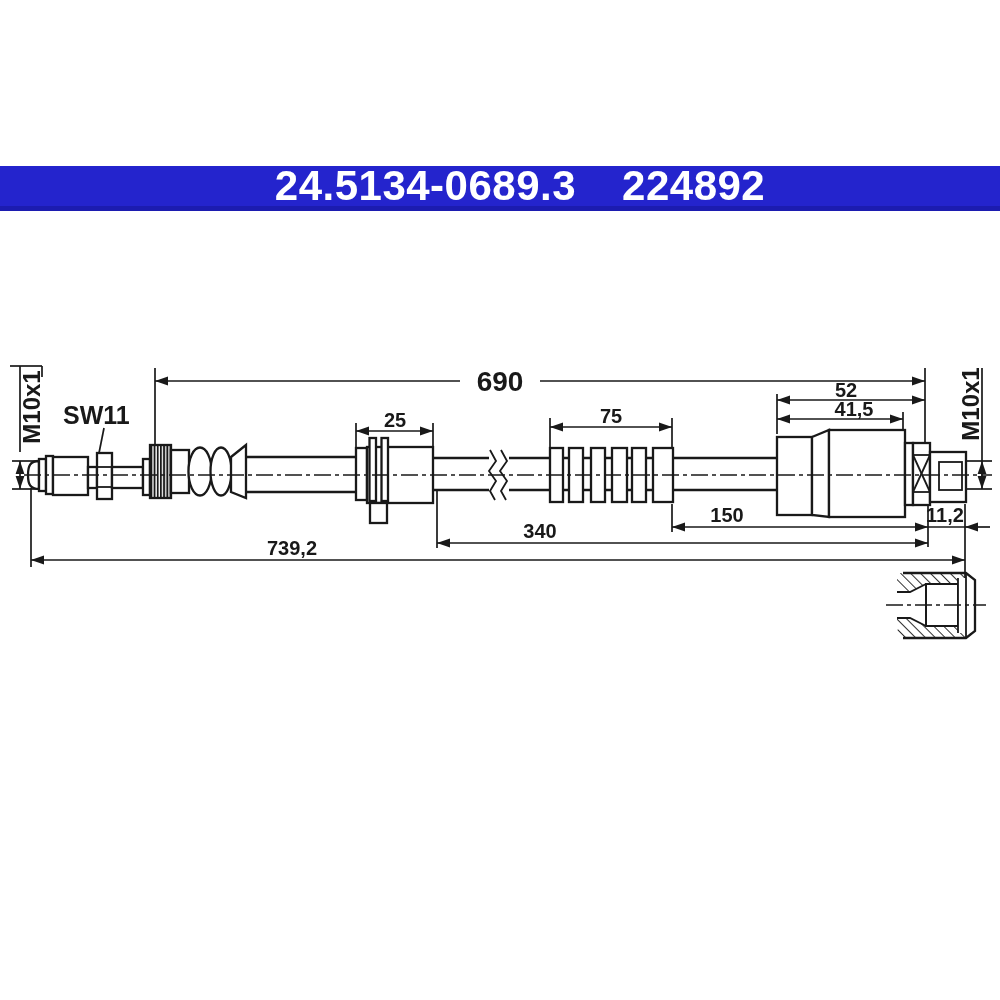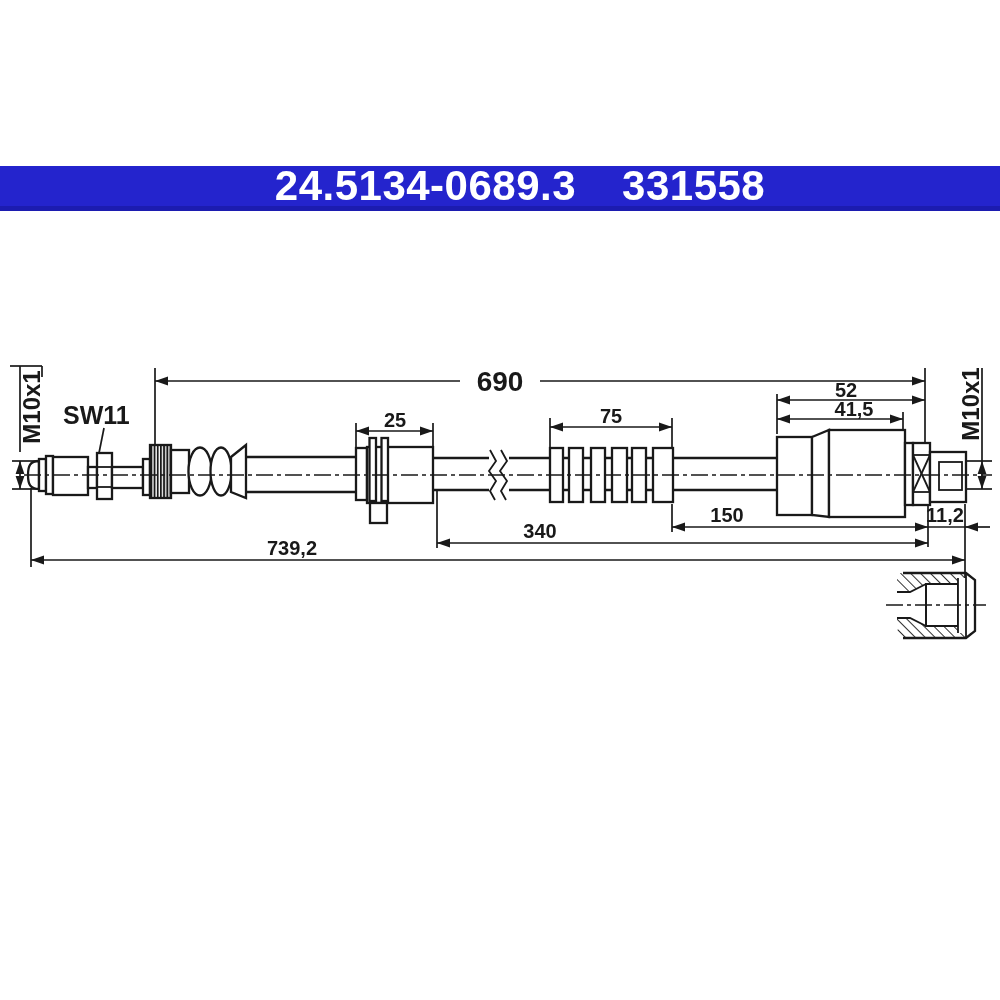--- a/index.html
+++ b/index.html
@@ -26,21 +26,21 @@
   .lb{font-size:25px;}
   .vt{font-size:24px;}
 </style>
 </head>
 <body>
 
 <div class="stage">
 
   <div class="bar">
     <span>24.5134-0689.3</span>
-    <span>331558</span>
+    <span>224892</span>
   </div>
 
   <svg class="draw" width="1000" height="1000" viewBox="0 0 1000 1000">
     <defs>
       <marker id="ah-s" markerUnits="userSpaceOnUse" markerWidth="14" markerHeight="12" viewBox="0 -6 14 12" refX="0" refY="0" orient="auto">
         <path d="M0,0 L13,-4.4 L13,4.4 Z" fill="#191919"></path>
       </marker>
       <marker id="ah-e" markerUnits="userSpaceOnUse" markerWidth="14" markerHeight="12" viewBox="-14 -6 14 12" refX="0" refY="0" orient="auto">
         <path d="M0,0 L-13,-4.4 L-13,4.4 Z" fill="#191919"></path>
       </marker>

